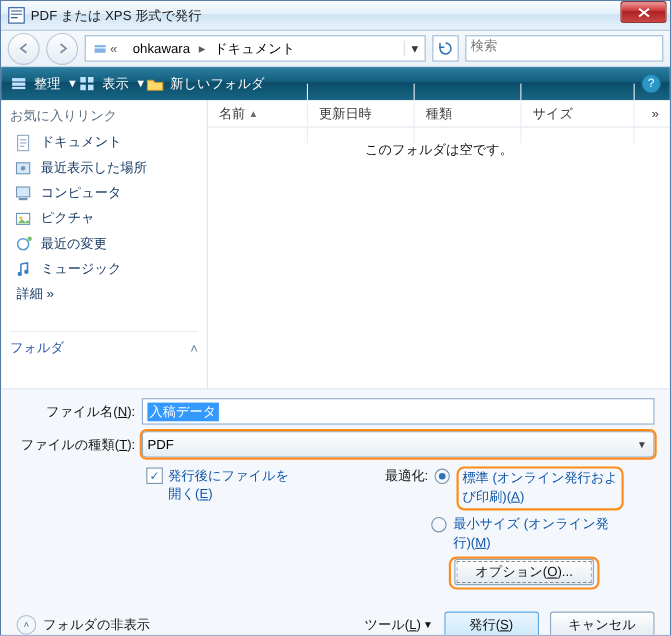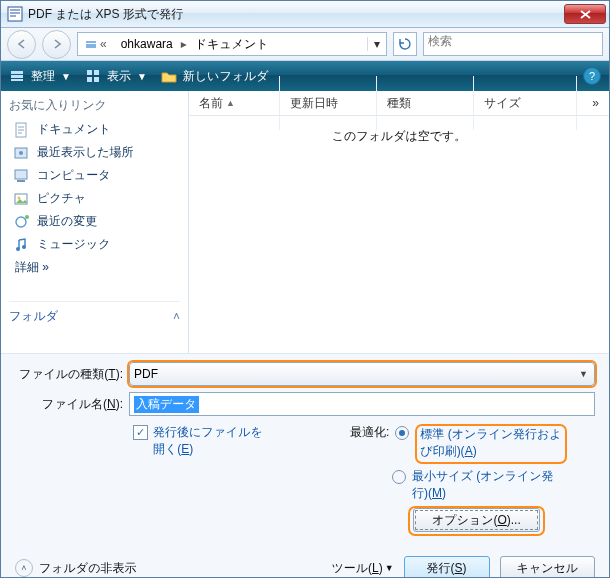--- a/index.html
+++ b/index.html
@@ -1,32 +1,32 @@
 <!DOCTYPE html>
 <html><head>
 <meta charset="utf-8">
 <style>
 html,body{margin:0;padding:0;font-family:"Meiryo","MS PGothic",sans-serif;font-size:12px;background:#fff}
 .win{width:610px;height:578px;box-sizing:border-box;border:1px solid #5a7ea3;position:relative;background:#fff;overflow:hidden}
 
-.titlebar{height:26px;background:linear-gradient(#f7fbff,#e4eff9 45%,#cfe4f4 46%,#e8f2fb);display:flex;align-items:center;justify-content:space-between;border-bottom:1px solid #9db7d0}
+.titlebar{height:26px;background:linear-gradient(#f7fbff,#e4eff9 45%,#cfe4f4 46%,#e8f2fb);display:flex;justify-content:space-between;border-bottom:1px solid #9db7d0}
 .title-lf{display:flex;align-items:center;padding-left:6px;color:#1a1a1a}
 .title-ico{width:16px;height:16px;margin-right:5px;display:inline-flex;align-items:center;justify-content:center;color:#2b579a}
 .closebtn{width:40px;height:18px;margin-right:3px;border:1px solid #8b3a3a;border-radius:3px;background:linear-gradient(#e99,#c33 45%,#a22 46%,#c44);display:flex;align-items:center;justify-content:center;color:#fff;font-weight:bold}
 
 .navrow{height:32px;background:linear-gradient(#f4f8fc,#eaf1f8);display:flex;align-items:center;padding:0 6px;gap:6px;border-bottom:1px solid #c6d5e3}
 .navbtn{width:27px;height:27px;border:1px solid #b6c6d6;border-radius:50%;background:linear-gradient(#fdfdfd,#e4ecf4);display:flex;align-items:center;justify-content:center;color:#7a8fa5}
 .crumb-wrap{flex:1;height:22px;border:1px solid #9db9d6;background:#fff;display:flex;align-items:center}
 .crumb-seg{padding:0 6px;height:100%;display:flex;align-items:center;color:#000}
 .crumb-sep{color:#5a5a5a;padding:0 2px}
 .crumb-dd{margin-left:auto;width:18px;text-align:center;color:#333;border-left:1px solid #d0dce8}
 .refresh{width:22px;height:22px;border:1px solid #9db9d6;background:#fff;display:flex;align-items:center;justify-content:center;color:#2a72b5}
 .searchbox{width:170px;height:22px;border:1px solid #9db9d6;background:#fff;padding:0 4px;color:#7b7b7b;display:flex;align-items:flex-start}
 
-.toolbar{height:30px;background:linear-gradient(#2b7ea0,#135d7d 45%,#0c4c69 46%,#156684);display:flex;align-items:center;color:#fff;padding:0 8px;gap:14px}
+.toolbar{height:30px;background:linear-gradient(#2b7ea0,#135d7d 45%,#0c4c69 46%,#156684);display:flex;align-items:center;color:#fff;padding:0 8px;}
 .tb-item{display:inline-flex;align-items:center;gap:6px}
 .tb-caret{font-size:10px}
 .tb-help{margin-left:auto;width:16px;height:16px;border-radius:50%;background:#2a97c7;border:1px solid #1a6d93;display:flex;align-items:center;justify-content:center;color:#fff;font-size:11px}
 .ico16{width:16px;height:16px;display:inline-flex;align-items:center;justify-content:center}
 
 .split{display:flex;height:262px}
 .sidebar{width:188px;border-right:1px solid #d9e3ee;padding:6px 8px;box-sizing:border-box}
 .sb-head{color:#5b6f84;margin-bottom:4px}
 .sb-link{display:flex;align-items:center;gap:8px;color:#163a63;padding:3px 4px}
 .sb-ico{width:16px;height:16px;display:inline-flex;align-items:center;justify-content:center}
@@ -240,29 +240,29 @@
         <span class="col">種類</span>
         <span class="col">サイズ</span>
         <span class="colmore">»</span>
       </div>
       <div class="list-empty">このフォルダは空です。</div>
     </div>
   </div>
 
   <div class="bottom">
     <div class="frow">
+      <div class="flabel"><span>ファイル名(<span class="ul">N</span>):</span></div>
+      <div class="finput">
+          <span class="sel">入稿データ</span>
+        </div>
+    </div>
+    <div class="frow">
       <div class="flabel"><span>ファイルの種類(<span class="ul">T</span>):</span></div>
       <div class="ftype hl">
           <span>PDF</span>
-        </div>
-    </div>
-    <div class="frow">
-      <div class="flabel"><span>ファイル名(<span class="ul">N</span>):</span></div>
-      <div class="finput">
-          <span class="sel">入稿データ</span>
         </div>
     </div>
 
     <div class="opts">
       <div class="opts-l">
         <span class="chk">✓</span>
         <span class="link">発行後にファイルを<br>開く(<span class="ul">E</span>)</span>
       </div>
       <div class="opts-r">
         <div class="optrow">

